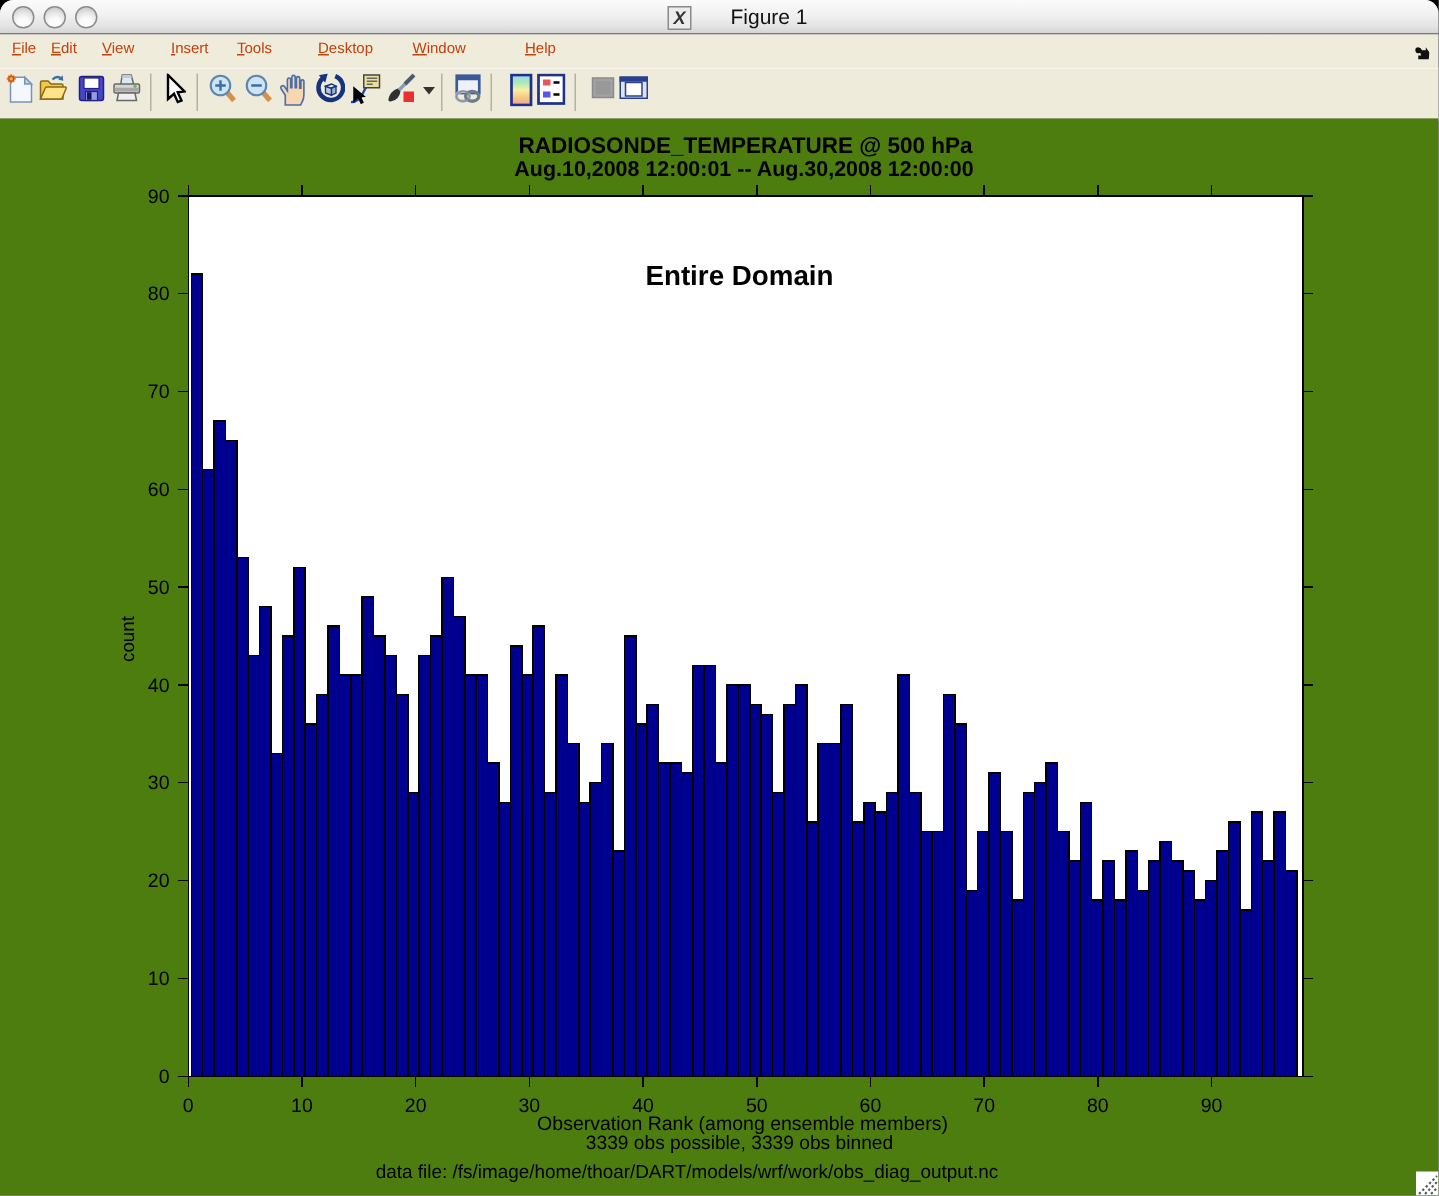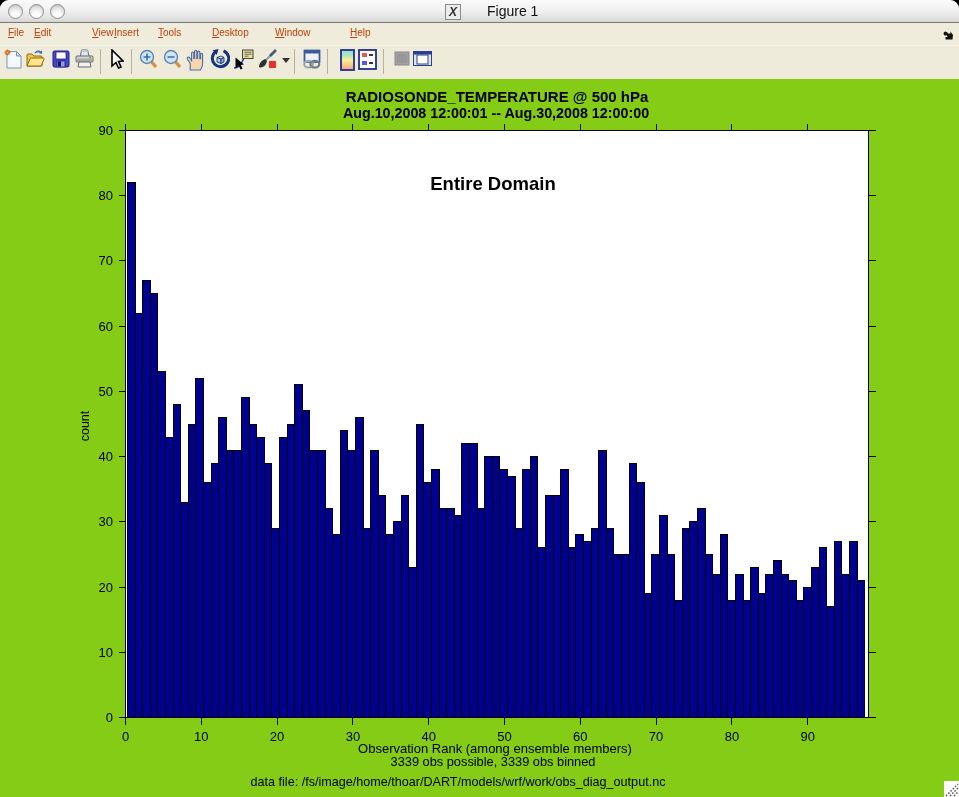--- a/index.html
+++ b/index.html
@@ -14,36 +14,36 @@
  text-align:center;line-height:14px;color:#333;}
 #tt{position:absolute;left:467px;top:3px;font-size:14px;color:#111;margin-left:20px;}
 #menubar{position:absolute;left:0;top:23px;width:959px;height:22px;background:#efecdb;}
 .mi{position:absolute;top:4px;font-size:10px;color:#c2410c;}
 .mi u{text-decoration:underline;}
 
 #toolbar{position:absolute;left:0;top:45px;width:959px;height:33px;background:#eeebdb;
  border-top:1px solid #f8f6ee;border-bottom:1px solid #a9a696;box-shadow:0 1px 0 #f2f0e6;}
 .tsep{position:absolute;top:3px;height:25px;width:1px;background:#b5b2a2;}
 .ticon{position:absolute;top:3px;}
-#fig{position:absolute;left:0;top:79px;width:959px;height:718px;background:#84cc16;}
+#fig{position:absolute;left:0;top:79px;width:959px;height:718px;background:#4d7c0f;}
 #grip{position:absolute;right:0;bottom:0;width:15px;height:16px;background:#fff;}
 </style></head>
 <body>
 <div id="win">
  <div id="titlebar">
   <div class="circ" style="left:8px"></div>
   <div class="circ" style="left:29px"></div>
   <div class="circ" style="left:50px"></div>
   <div id="ti">X</div>
       <div id="tt">Figure 1</div>
  </div>
  <div id="menubar">
   <span class="mi" style="left:8px"><u>F</u>ile</span>
   <span class="mi" style="left:34px"><u>E</u>dit</span>
-  <span class="mi" style="left:92px"><u>V</u>iew</span>
+  <span class="mi" style="left:68px"><u>V</u>iew</span>
   <span class="mi" style="left:114px"><u>I</u>nsert</span>
   <span class="mi" style="left:158px"><u>T</u>ools</span>
   <span class="mi" style="left:212px"><u>D</u>esktop</span>
   <span class="mi" style="left:275px"><u>W</u>indow</span>
   <span class="mi" style="left:350px"><u>H</u>elp</span>
   <svg id="marrow" width="10" height="9" viewBox="0 0 10 9" style="position:absolute;right:6px;top:8px">
 <path d="M0.5 2.5 Q0.5 0.5 2.5 0.5 Q4.5 0.8 5 2.5 L7.5 2.5 L7.5 0.5 L10 4 L9.5 8.5 L2.5 8.5 L2.5 6 L4.5 6 L3.8 4.2 Q2 5 1 4 Z" fill="#111"></path>
 </svg>
  </div>
  <div id="toolbar">

